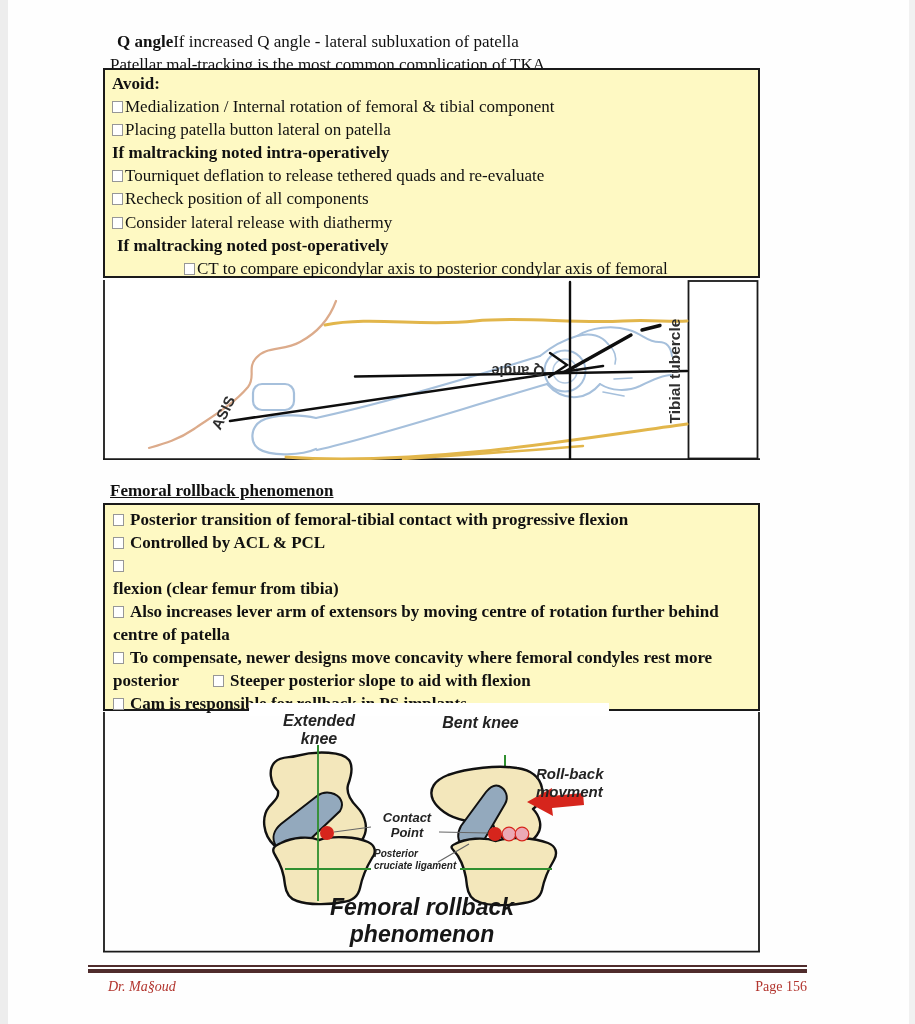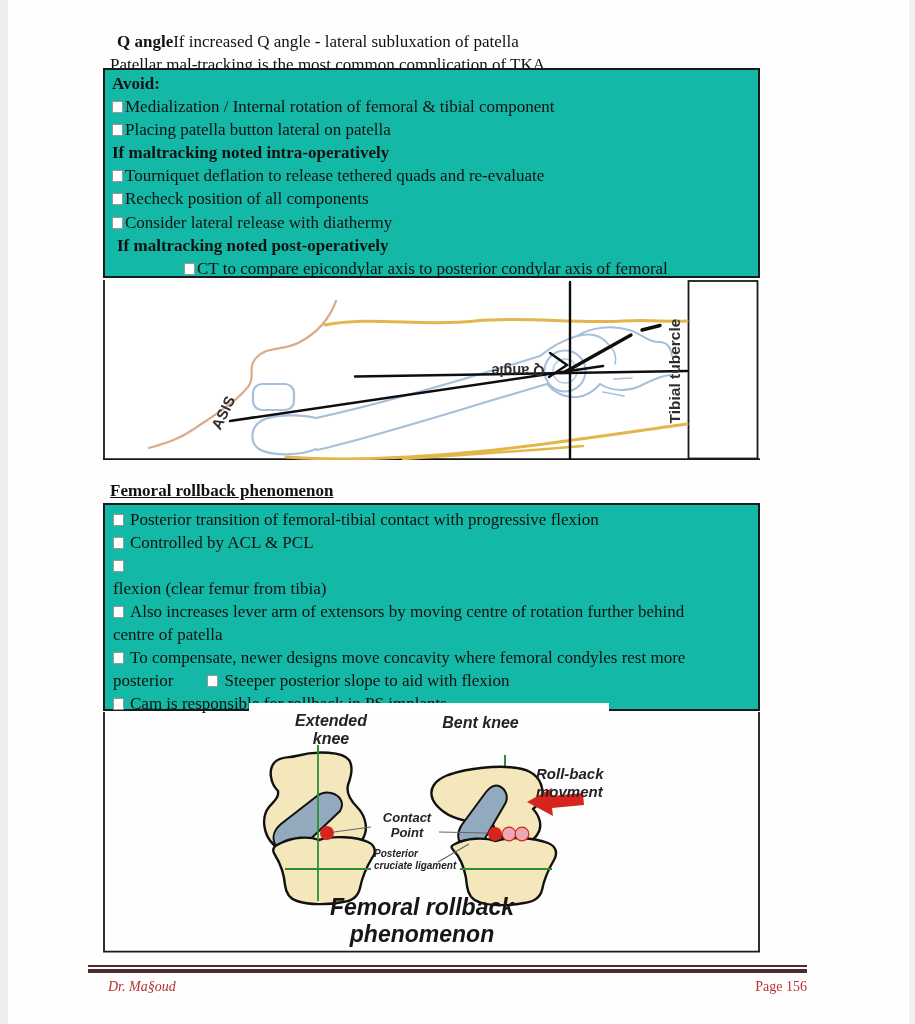--- a/index.html
+++ b/index.html
@@ -9,24 +9,24 @@
   .edge-r{position:absolute;right:0;top:0;width:6px;height:100%;background:#f1f1f1;}
 
   
   .intro{position:absolute;left:103px;top:30px;width:657px;font-size:17px;line-height:23px;}
   .intro .l1{padding-left:14px;}
   .intro .l2{padding-left:7px;}
   .b{font-weight:bold;}
   .sp{}
 
   
-  .nbox{position:absolute;left:103px;width:657px;border:2px solid #1a1a1a;background:#14b8a6;
+  .nbox{position:absolute;left:103px;width:657px;border:2px solid #1a1a1a;background:#fef9c3;
         font-size:17px;box-sizing:border-box;}
   .box1{top:68px;height:210px;padding:2px 8px 0 7px;line-height:23.1px;}
-  .box2{top:503px;height:208px;padding:3px 8px 0 8px;line-height:23.0px;}
+  .box2{top:503px;height:208px;padding:3px 8px 0 8px;line-height:23.0px;font-weight:bold;}
   .cb{display:inline-block;width:11px;height:12px;border:1.2px solid #979797;background:#fff;
       vertical-align:-1px;box-sizing:border-box;}
   .box1 .cb{margin-right:2px;}
   .box2 .cb{margin-right:6px;}
   .indent-ct{padding-left:72px;}
   .indent-post{padding-left:5px;}
   .spacer34{display:inline-block;width:34px;}
 
   
   .diag1{position:absolute;left:103px;top:280px;width:657px;height:180px;background:#fff;}
@@ -34,21 +34,21 @@
   .asis{left:97px;top:124px;width:46px;text-align:center;font-size:15px;transform:rotate(-64deg);}
   .qangle{left:377px;top:83px;width:76px;text-align:center;font-size:14.5px;transform:rotate(180deg);}
   .ttub{left:502px;top:82px;width:140px;text-align:center;font-size:15.5px;transform:rotate(-90deg);}
 
   
   .head2{position:absolute;left:110px;top:481px;font-size:17px;font-weight:bold;text-decoration:underline;}
 
   
   .diag2{position:absolute;left:103px;top:703px;width:657px;height:250px;}
   .d2label{position:absolute;font-family:"Liberation Sans",sans-serif;font-weight:bold;font-style:italic;color:#232323;}
-  .exk{left:180px;top:9px;width:96px;text-align:center;font-size:16px;line-height:1.15;}
+  .exk{left:168px;top:9px;width:96px;text-align:center;font-size:16px;line-height:1.15;}
   .bnk{left:315px;top:11px;width:125px;text-align:center;font-size:16px;}
   .rbk{left:433px;top:62px;width:92px;font-size:15px;line-height:1.2;}
   .ctp{left:270px;top:108px;width:68px;text-align:center;font-size:13px;line-height:1.15;}
   .pcl{left:271px;top:145px;width:85px;font-size:10px;line-height:1.15;}
   .d2title{left:152px;top:191px;width:334px;text-align:center;font-size:23px;line-height:1.18;color:#161616;}
 
   
   .frule{position:absolute;left:88px;top:965px;width:719px;height:8px;box-sizing:border-box;
          border-top:2.5px solid var(--footer_rule,#4f2c2c);border-bottom:4px solid var(--footer_rule,#4f2c2c);}
   .frow{position:absolute;left:88px;top:979px;width:719px;display:flex;justify-content:space-between;

